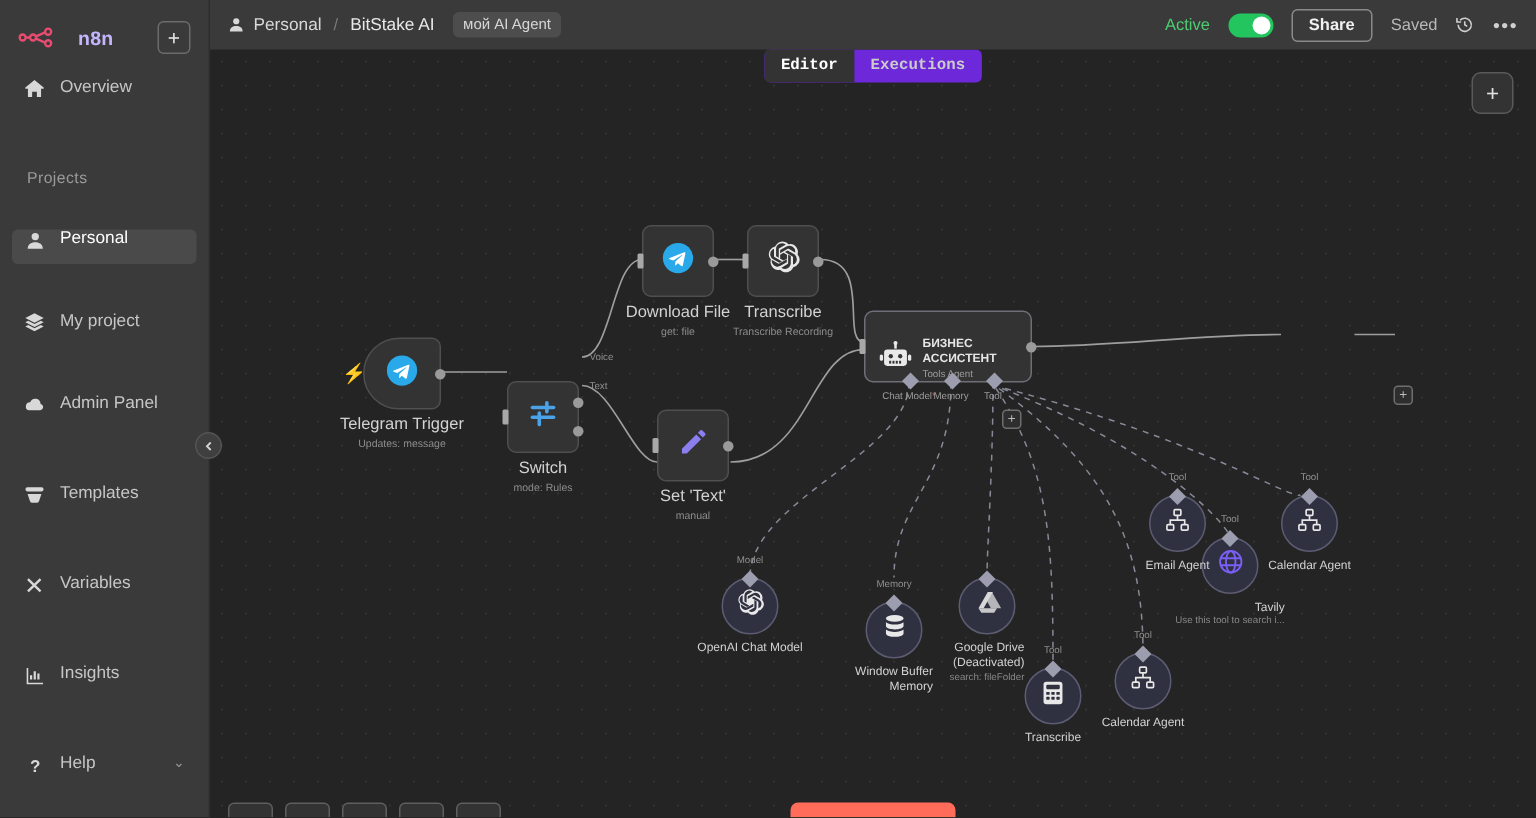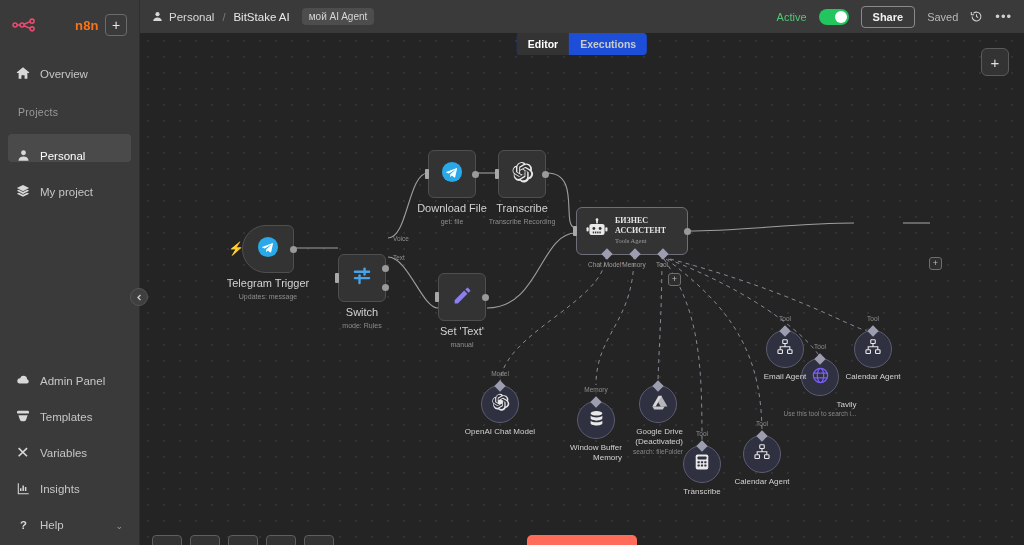--- a/index.html
+++ b/index.html
@@ -17,29 +17,29 @@
     width: 140px; height: 545px;
     background: #3a3a3a;
     display: flex; flex-direction: column;
     position: relative; flex: 0 0 140px;
     border-right: 1px solid #2e2e2e;
   }
   .sb-top { padding: 10px 12px 0 12px; }
   .sb-brandrow { display: flex; align-items: center; justify-content: space-between; height: 30px; }
   .brand { display: flex; align-items: center; gap: 6px; }
   .brand-logo { width: 34px; height: 14px; }
-  .brand-name { font-size: 13px; font-weight: bold; color: #f97316; letter-spacing: .2px; margin-left: 23px; }
+  .brand-name { font-size: 13px; font-weight: bold; color: #c4b5fd; letter-spacing: .2px; }
   .sb-plus {
     width: 22px; height: 22px; border: 1px solid #6b6b6b; border-radius: 4px;
     display: flex; align-items: center; justify-content: center;
     color: #e8e8e8; font-size: 14px; line-height: 1; background: #3a3a3a;
   }
   .sb-item {
-    display: flex; align-items: flex-end; gap: 10px;
-    height: 28px; margin: 4px 8px; padding: 0 8px;
+    display: flex; align-items: flex-start; gap: 10px;
+    height: 28px; margin: 16px 8px; padding: 0 8px;
     border-radius: 4px; color: #c6c6c6; font-size: 11.5px;
     white-space: nowrap;
   }
   .sb-item .ic { width: 14px; height: 14px; display:flex; align-items:center; justify-content:center; flex:0 0 14px; color:#d8d8d8; }
   .sb-item.active { background: #4a4a4a; color: #fff; }
   .sb-overview { margin-top: 12px; }
   .sb-section {
     font-size: 10.5px; color: #9a9a9a; padding: 0 18px;
     margin: 22px 0 12px 0; letter-spacing: .3px;
   }
@@ -86,21 +86,21 @@
     border: 1px solid #8a8a8a; border-radius: 4px; color: #f0f0f0;
     font-size: 11px; font-weight: bold; padding: 4px 11px; background: transparent;
   }
   .saved-label { font-size: 11px; color: #b9b9b9; }
   .hdr-ic { color: #cfcfcf; display:flex; align-items:center; }
   .dots { letter-spacing: 1px; font-size: 13px; color: #cfcfcf; line-height: 1; }
 
   
   .tabs {
     position: absolute; top: 33px; left: 50%; transform: translateX(-50%);
-    display: flex; background: #1d4ed8; border-radius: 4px; overflow: hidden; z-index: 19;
+    display: flex; background: #6d28d9; border-radius: 4px; overflow: hidden; z-index: 19; font-family: Liberation Mono, monospace;
   }
   .tab { font-size: 10.5px; padding: 5px 11px; color: #cbcbcb; font-weight: bold; }
   .tab.active { background: #333333; color: #ffffff; }
 
   
   .canvas {
     position: absolute; top: 33px; left: 0; right: 0; bottom: 0;
     background-color: #242424;
     background-image: radial-gradient(circle, #333333 1px, transparent 1px);
     background-size: 16px 16px;
@@ -131,23 +131,22 @@
   .nlabel .t { font-size: 11px; color: #d2d2d2; display: block; line-height: 1.25; }
   .nlabel .s { font-size: 7px; color: #8d8d8d; display: block; line-height: 1.3; margin-top: 1px; }
   .port { position: absolute; width: 7px; height: 7px; border-radius: 50%; background: #9a9a9a; top: 50%; margin-top: -3.5px; }
   .port.out { right: -4px; } .port.in { left: -4px; border-radius: 1px; width: 4px; height: 10px; margin-top: -5px; background:#a8a8a8; }
   .bolt { position: absolute; left: -14px; top: 50%; margin-top: -7px; color: #ff6d5a; font-size: 13px; line-height: 1; }
 
   
   .agent {
     width: 112px; height: 48px; border-radius: 6px;
     background: #333333; border: 1px solid #6e6e78;
-    display: flex; align-items: center; gap: 7px; padding: 0 9px;
+    display: flex; align-items: flex-end; gap: 7px; padding: 0 9px;
     position: relative;
-    font-family: Liberation Serif, serif;
   }
   .agent-txt .a1 { font-size: 8px; color: #e6e6e6; font-weight: bold; line-height: 1.2; display:block; }
   .agent-txt .a2 { font-size: 6.5px; color: #9c9c9c; line-height: 1.3; display:block; margin-top: 2px; }
   .subport { position: absolute; bottom: -4px; width: 8px; height: 8px; background: #9d9db0; transform: rotate(45deg); }
   .subport-lbl { position: absolute; top: 54px; font-size: 6.5px; color: #9a9a9a; transform: translateX(-50%); white-space: nowrap; }
   .req { color: #e05252; }
   .tool-plus {
     position: absolute; width: 13px; height: 13px; border: 1px solid #6e6e6e;
     border-radius: 3px; background: #2e2e2e; color: #bdbdbd;
     font-size: 9px; line-height: 11px; text-align: center; z-index: 6;

